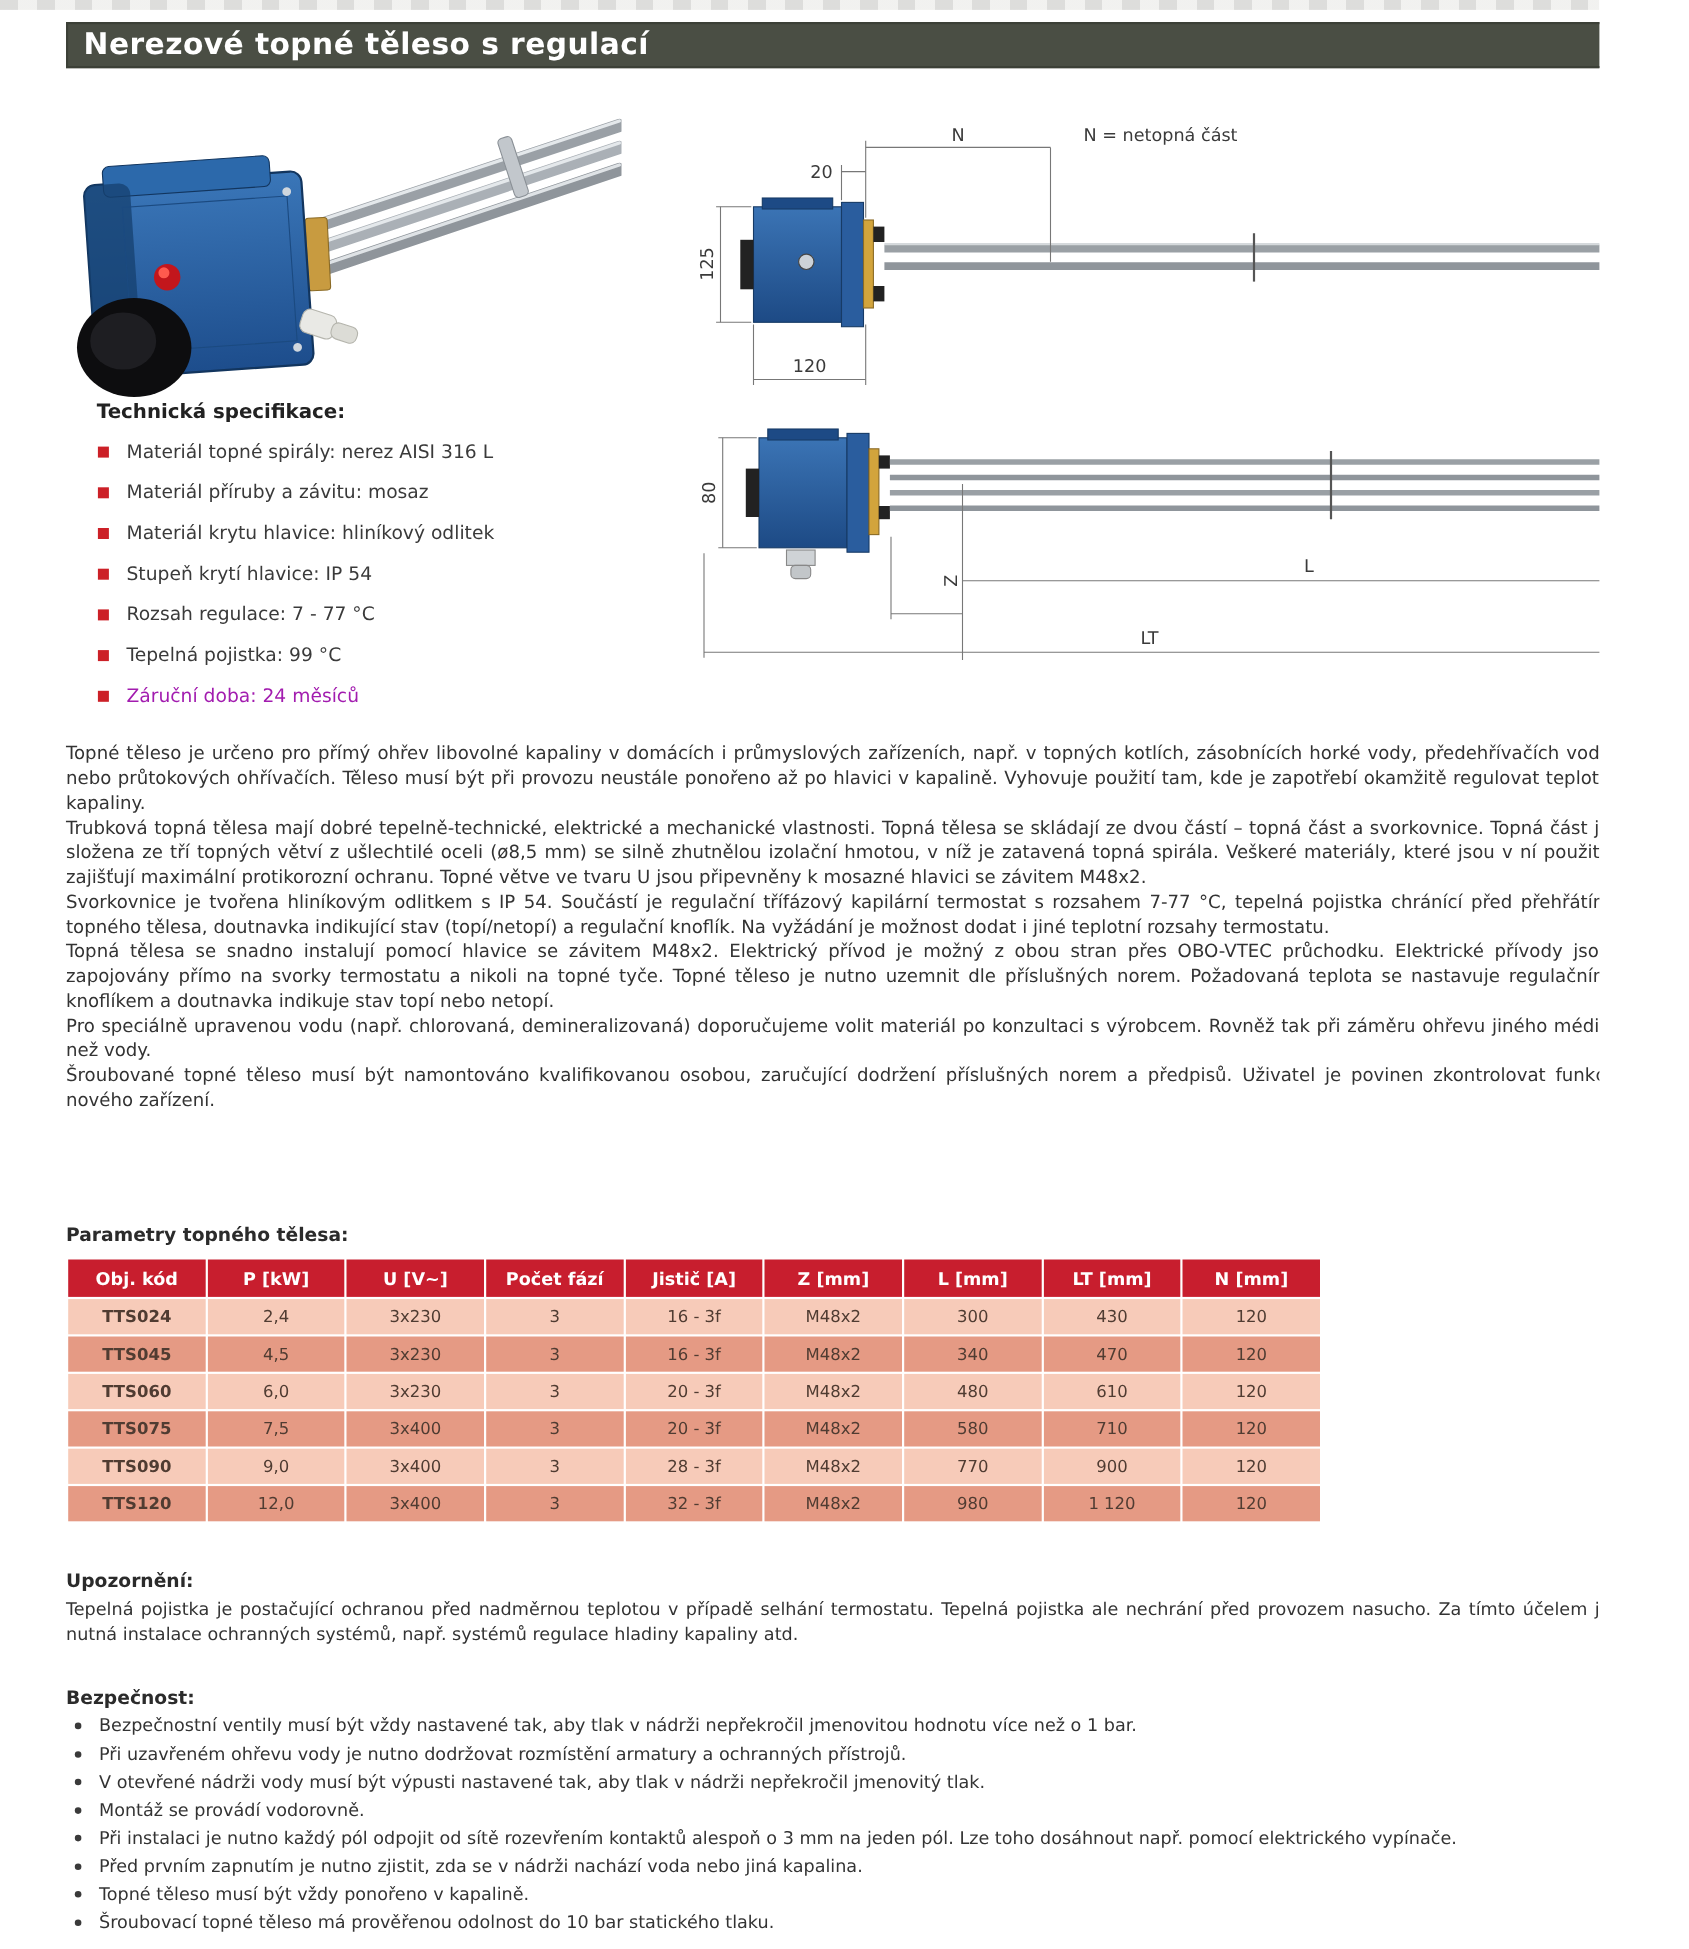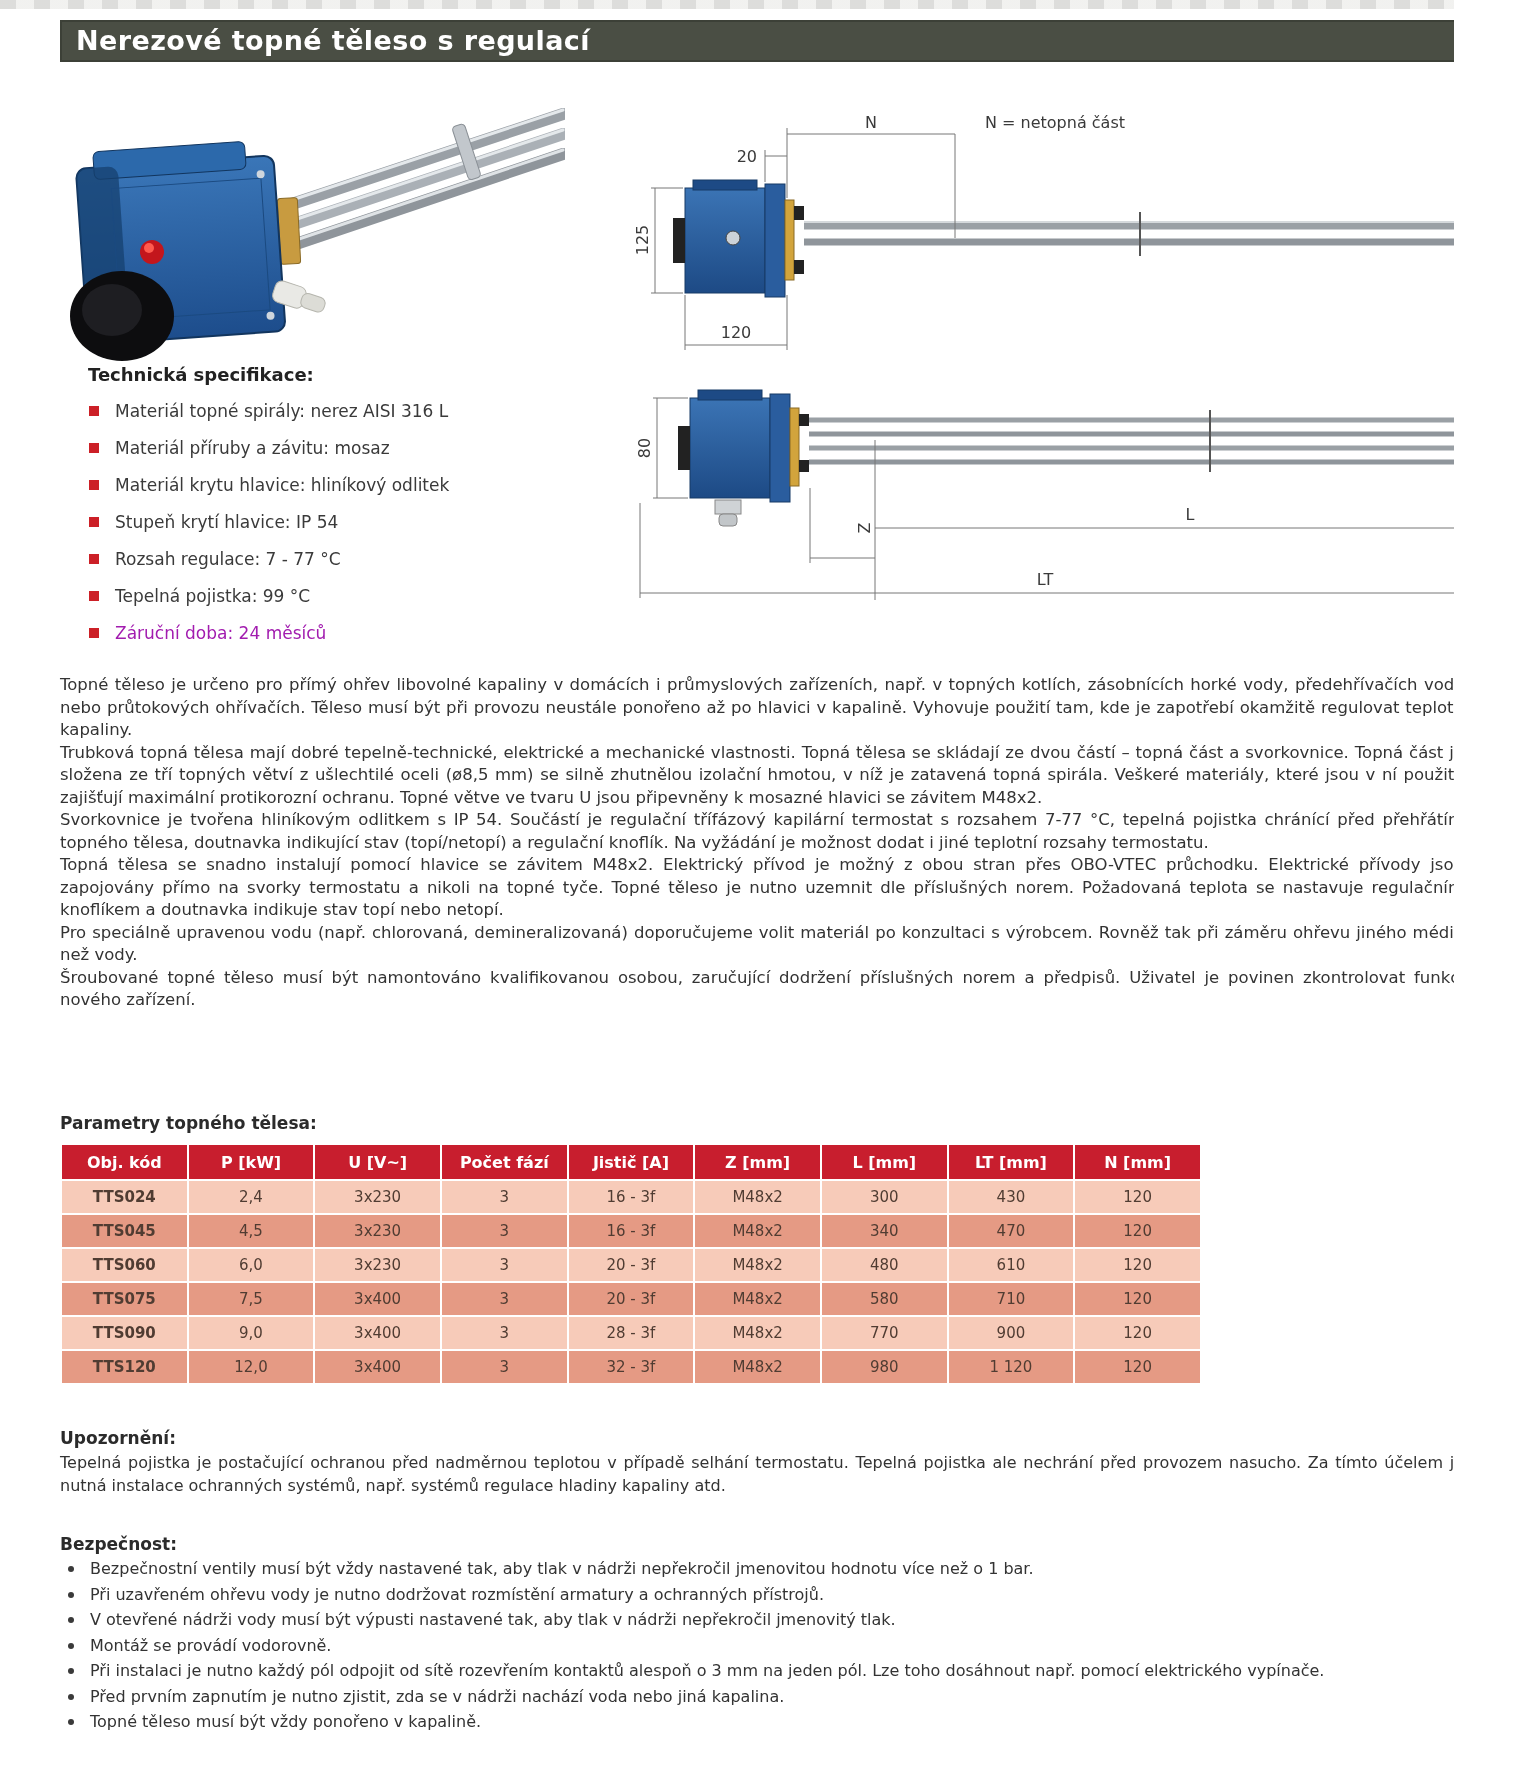--- a/index.html
+++ b/index.html
@@ -333,16 +333,20 @@
           <span>Při instalaci je nutno každý pól odpojit od sítě rozevřením kontaktů alespoň o 3 mm na jeden pól. Lze toho dosáhnout např. pomocí elektrického vypínače.</span>
         </li>
         <li class="safety-item">
           <span class="dot"></span>
           <span>Před prvním zapnutím je nutno zjistit, zda se v nádrži nachází voda nebo jiná kapalina.</span>
         </li>
         <li class="safety-item">
           <span class="dot"></span>
           <span>Topné těleso musí být vždy ponořeno v kapalině.</span>
         </li>
+        <li class="safety-item">
+          <span class="dot"></span>
+          <span>Šroubovací topné těleso má prověřenou odolnost do 10 bar statického tlaku.</span>
+        </li>
       </ul>
   </div>
 
 </div>
 
 </body></html>

